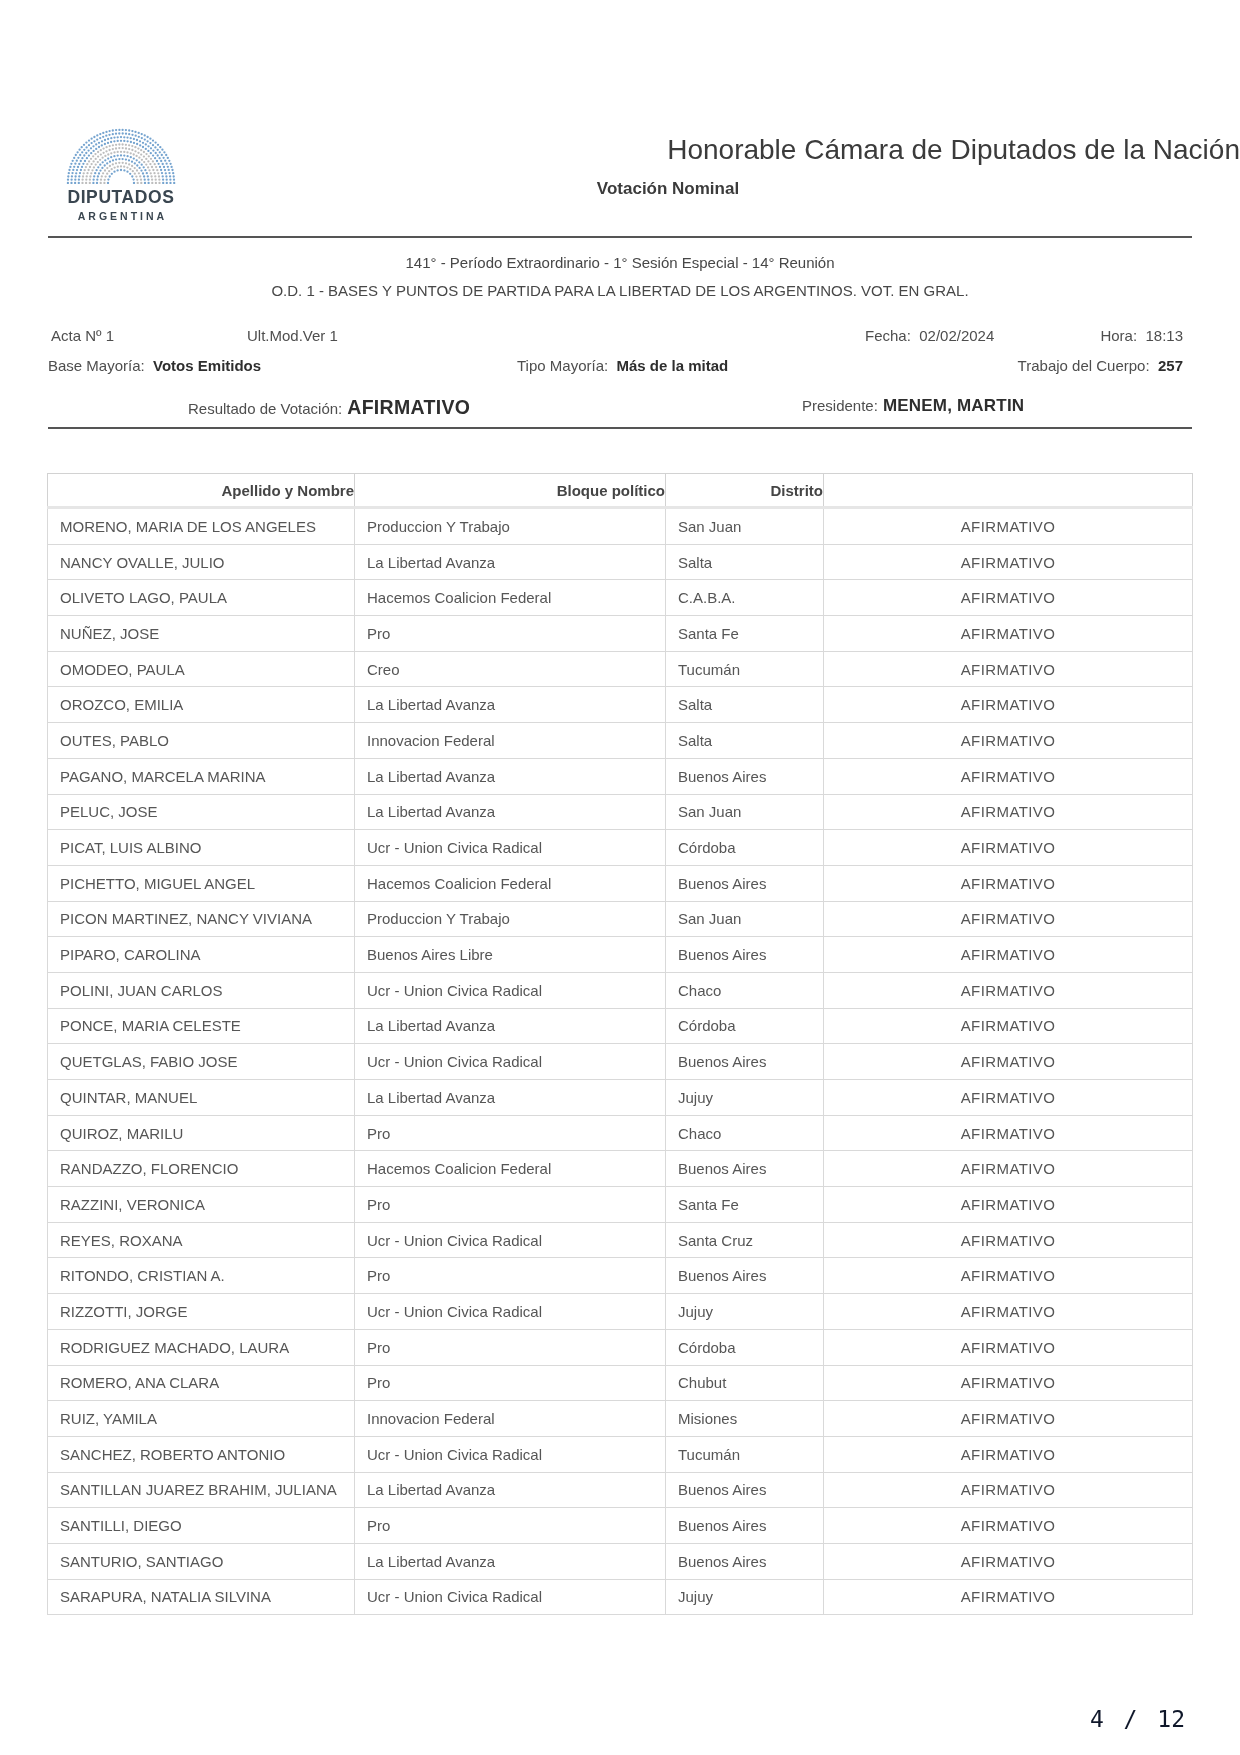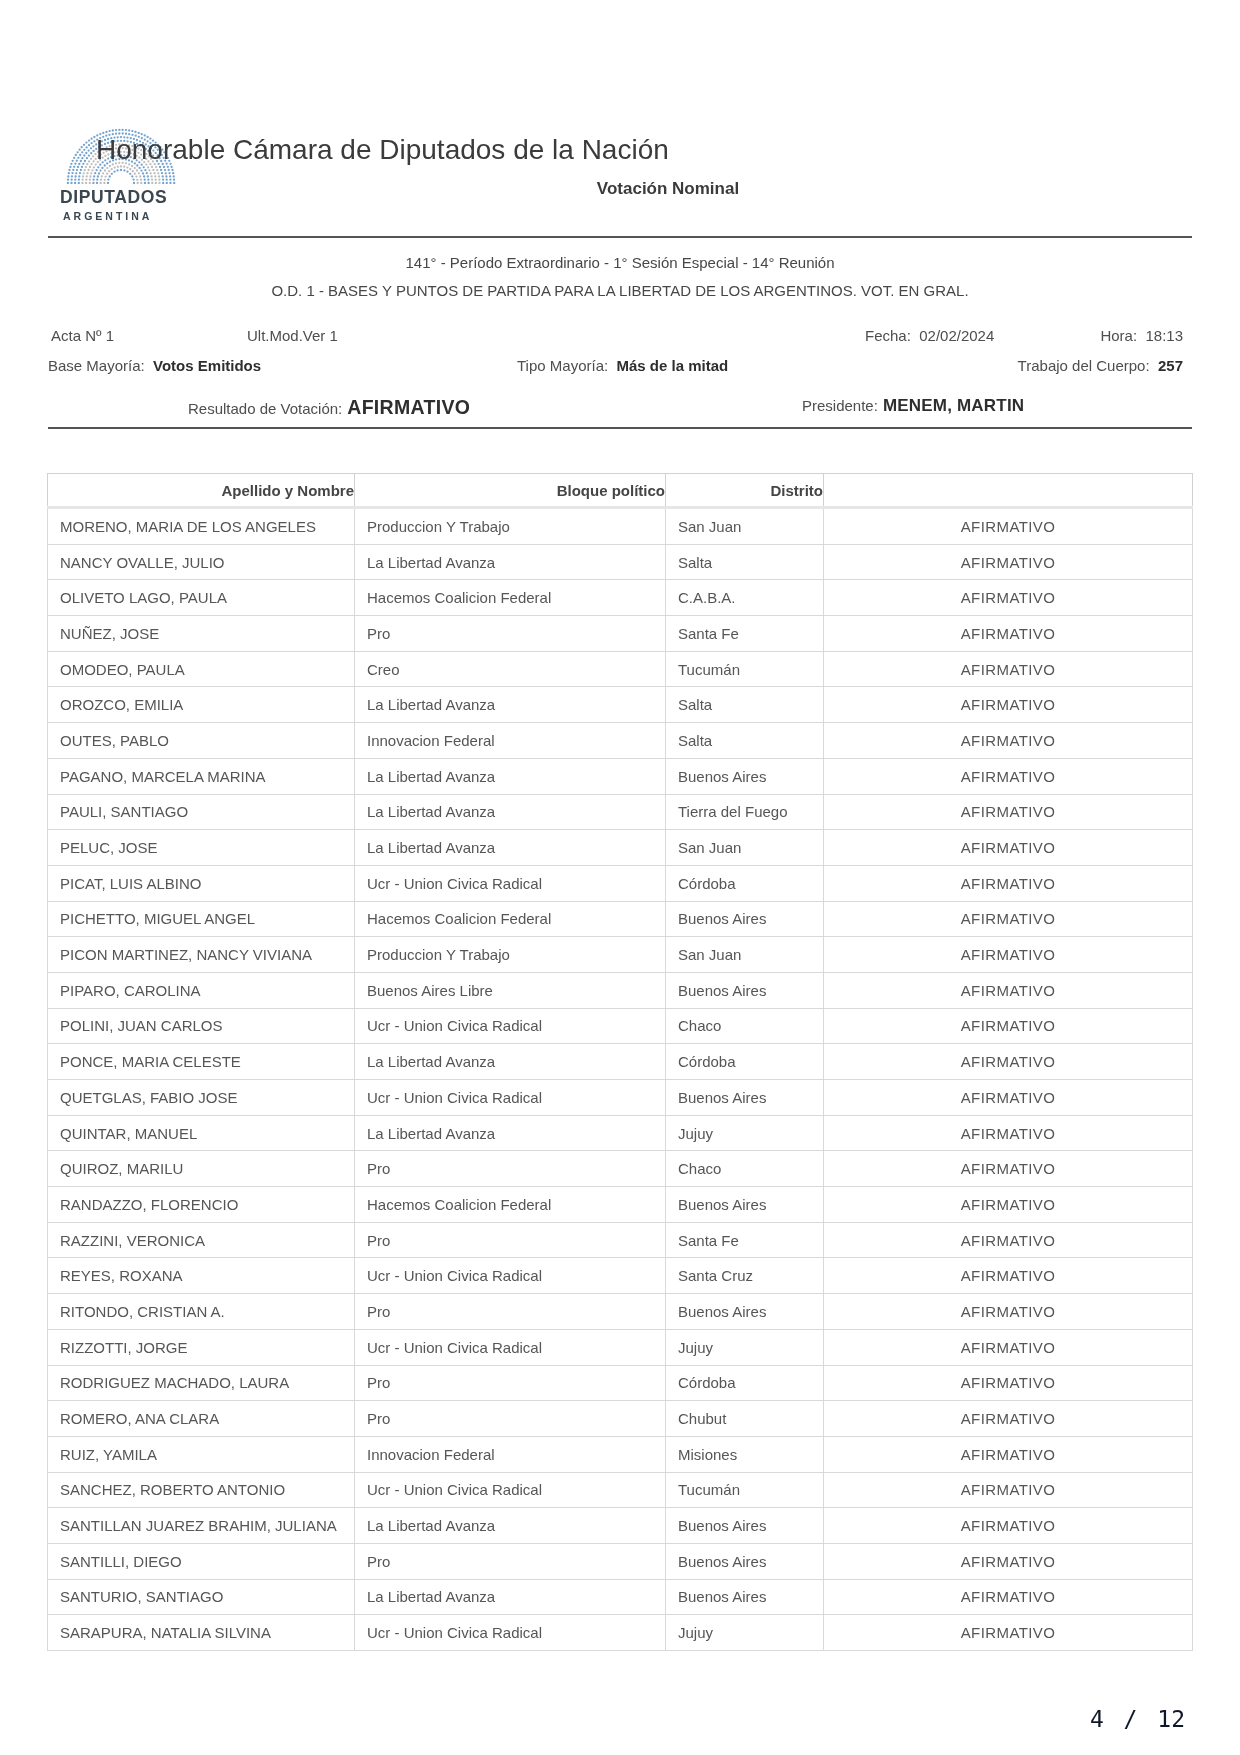--- a/index.html
+++ b/index.html
@@ -4,27 +4,27 @@
 <style>
   html,body{margin:0;padding:0;background:#ffffff;}
   body{
     width:1240px;height:1755px;position:relative;
     font-family:"Liberation Sans",sans-serif;color:#3f3f3f;
     -webkit-font-smoothing:antialiased;
   }
   .abs{position:absolute;}
 
   
-  .logo{position:absolute;left:60px;top:126px;width:122px;}
+  .logo{position:absolute;left:60px;top:126px;width:122px;text-align:center;}
   .logo svg{display:block;margin:0 auto;}
   .logo-title{font-size:17.5px;font-weight:700;color:#3a4650;letter-spacing:.6px;margin-top:3px;}
   .logo-sub{font-size:10.5px;font-weight:700;color:#3a4650;letter-spacing:3px;margin-top:2px;padding-left:3px;}
 
   
-  .doc-title{position:absolute;top:134px;left:96px;width:1144px;text-align:left;
+  .doc-title{position:absolute;top:134px;left:96px;width:1144px;text-align:right;
     font-size:28px;font-weight:400;color:#3b3b3b;}
   .doc-subtitle{position:absolute;top:179px;left:96px;width:1144px;text-align:center;
     font-size:17px;font-weight:600;color:#3b3b3b;}
 
   .rule{position:absolute;left:48px;width:1144px;height:0;border-top:2px solid #555555;}
   .rule-1{top:236px;}
   .rule-2{top:427px;}
 
   .session-line{position:absolute;left:48px;width:1144px;text-align:center;
     font-size:15px;color:#474747;}
@@ -557,26 +557,20 @@
           <td>Salta</td>
           <td class="vote">AFIRMATIVO</td>
         </tr>
         <tr>
           <td>PAGANO, MARCELA MARINA</td>
           <td>La Libertad Avanza</td>
           <td>Buenos Aires</td>
           <td class="vote">AFIRMATIVO</td>
         </tr>
         <tr>
-          <td>PAULI, SANTIAGO</td>
-          <td>La Libertad Avanza</td>
-          <td>Tierra del Fuego</td>
-          <td class="vote">AFIRMATIVO</td>
-        </tr>
-        <tr>
           <td>PELUC, JOSE</td>
           <td>La Libertad Avanza</td>
           <td>San Juan</td>
           <td class="vote">AFIRMATIVO</td>
         </tr>
         <tr>
           <td>PICAT, LUIS ALBINO</td>
           <td>Ucr - Union Civica Radical</td>
           <td>Córdoba</td>
           <td class="vote">AFIRMATIVO</td>

